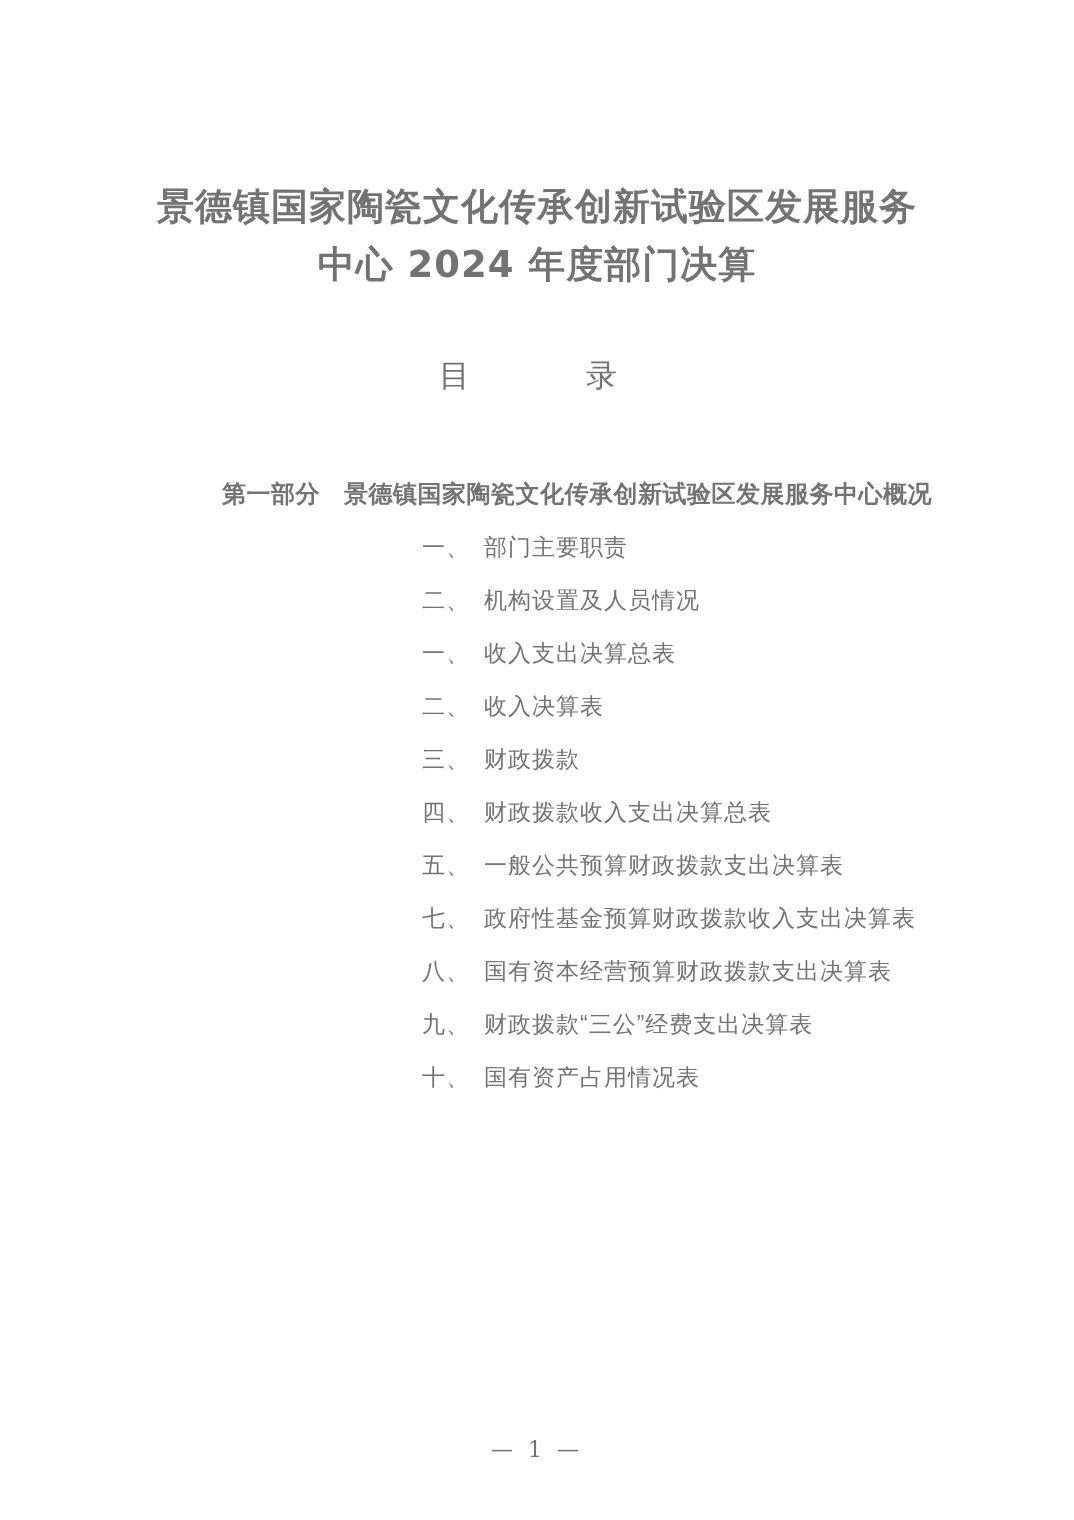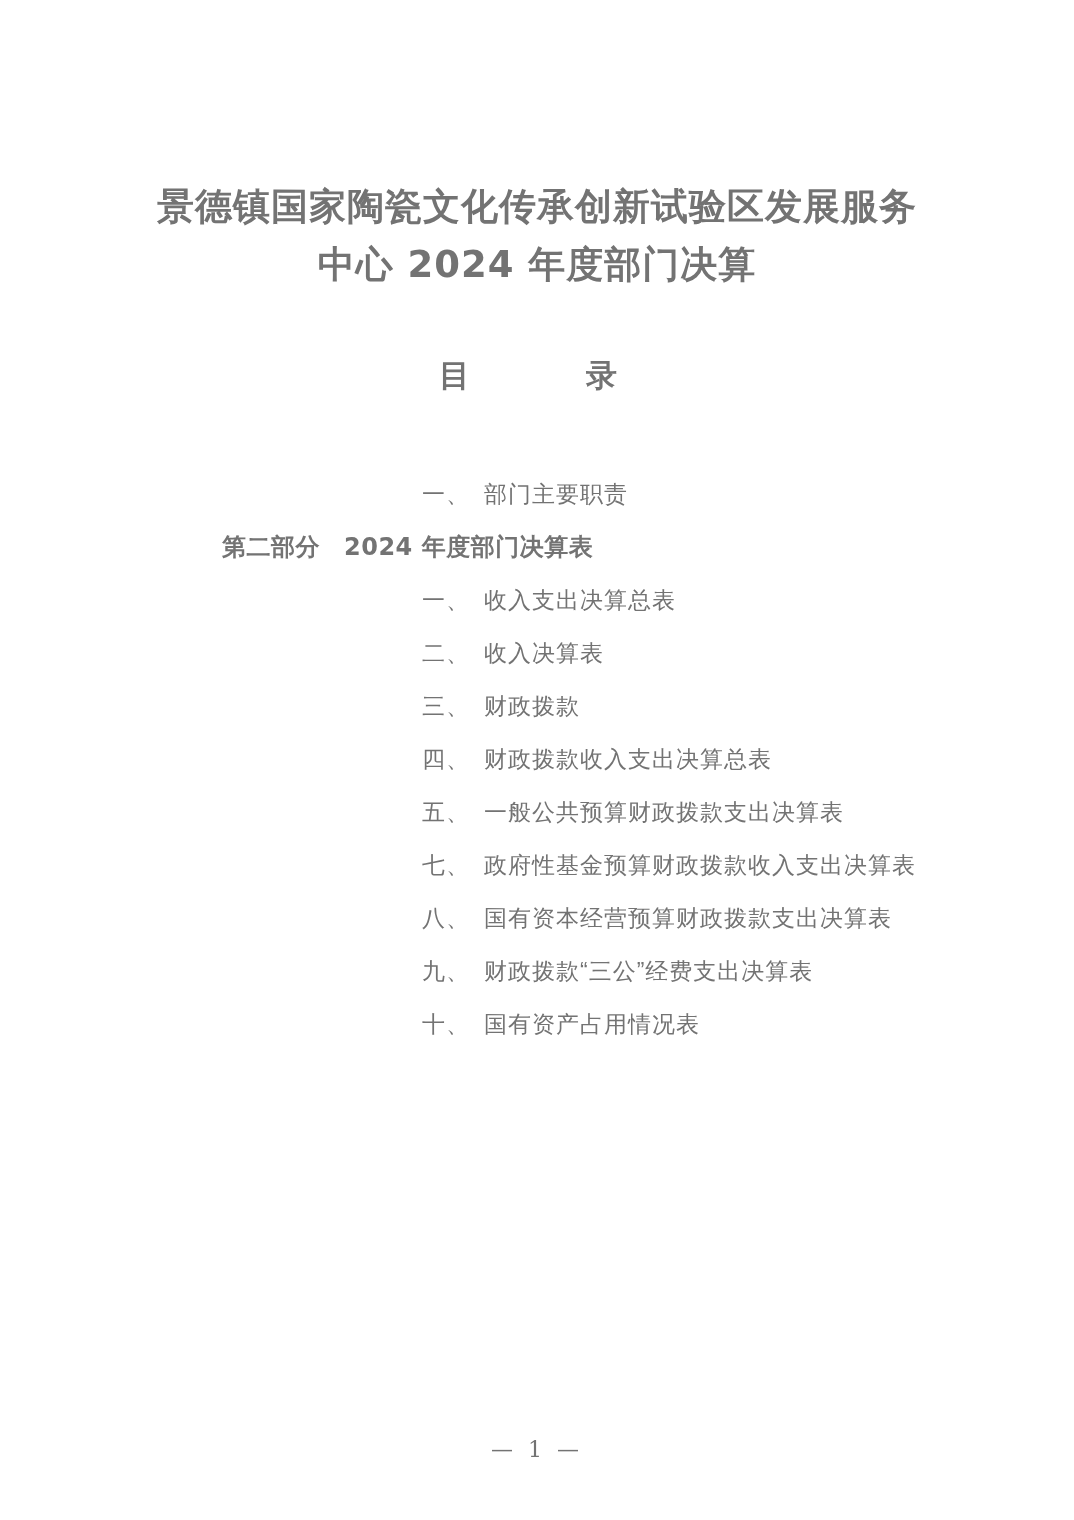--- a/index.html
+++ b/index.html
@@ -29,21 +29,21 @@
     line-height: 58px;
     letter-spacing: 1px;
   }
   .toc-heading {
     position: absolute;
     top: 355px;
     left: 150px;
     width: 774px;
     text-align: center;
     font-family: "DejaVu Sans", "Liberation Sans", sans-serif;
-    font-weight: bold;
+    font-weight: normal;
     font-size: 31px;
     letter-spacing: 18px;
   }
   .toc {
     position: absolute;
     top: 468px;
     left: 150px;
     width: 790px;
   }
   .toc-part {
@@ -84,27 +84,30 @@
 <body>
 
 <div class="page">
 
   <div class="doc-title">景德镇国家陶瓷文化传承创新试验区发展服务中心 2024 年度部门决算</div>
 
   <div class="toc-heading">目　　录</div>
 
   <div class="toc">
 
+    <div class="toc-part">
+      <span>第一部分</span><span class="part-gap"></span><span>景德镇国家陶瓷文化传承创新试验区发展服务中心概况</span>
+    </div>
     <div class="toc-item">
       <span class="num">一、</span><span>部门主要职责</span>
     </div>
+    <div class="toc-item">
+      <span class="num">二、</span><span>机构设置及人员情况</span>
+    </div>
 
-    <div class="toc-part">
-      <span>第二部分</span><span class="part-gap"></span><span>2024 年度部门决算表</span>
-    </div>
     <div class="toc-item">
       <span class="num">一、</span><span>收入支出决算总表</span>
     </div>
     <div class="toc-item">
       <span class="num">二、</span><span>收入决算表</span>
     </div>
     <div class="toc-item">
       <span class="num">三、</span><span>财政拨款</span>
     </div>
     <div class="toc-item">

